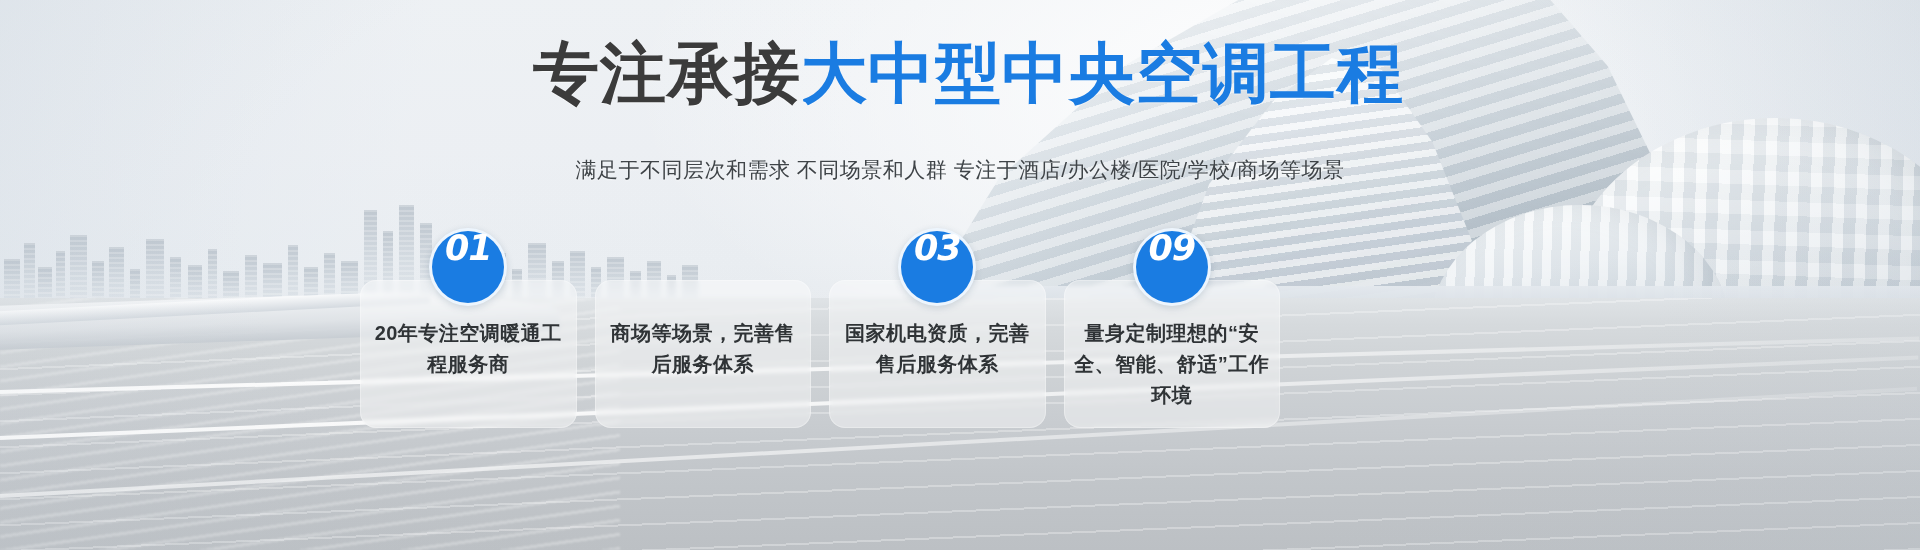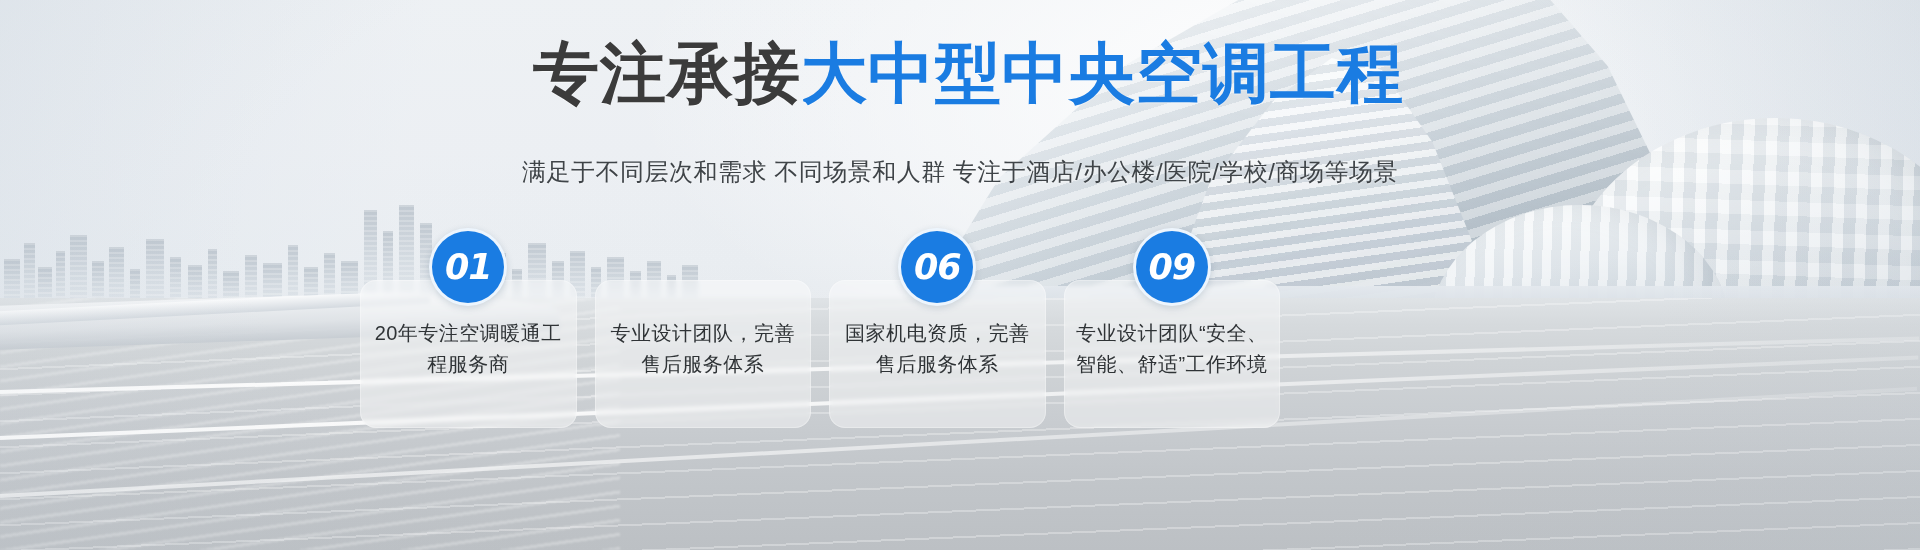--- a/index.html
+++ b/index.html
@@ -177,21 +177,21 @@
   }
   .headline .blue {
     color: #1a7ce2;
     text-shadow: 0 1px 0 rgba(255,255,255,0.45);
   }
 
   .subheadline {
     position: absolute;
     left: 0; right: 0; top: 156px;
     text-align: center;
-    font-size: 24px;
+    font-size: 21px;
     line-height: 1.3;
     color: #3f4448;
     letter-spacing: 0.5px;
     white-space: nowrap;
     text-shadow: 0 1px 2px rgba(255,255,255,0.55);
   }
 
   
   .cards {
     position: absolute;
@@ -214,41 +214,41 @@
     position: absolute;
     left: 50%;
     top: -52px;
     transform: translateX(-50%);
     width: 78px; height: 78px;
     border-radius: 50%;
     background: #1a7ce2;
     border: 3px solid rgba(255,255,255,0.92);
     box-shadow: 0 2px 7px rgba(40,70,100,0.18);
     display: flex;
-    align-items: center;
     justify-content: center;
   }
   .badge-num {
     color: #ffffff;
     font-size: 35px;
     font-weight: 700;
     font-style: italic;
     letter-spacing: -1px;
     line-height: 1;
     font-family: "DejaVu Sans", "Liberation Sans", sans-serif;
   }
   .card-text {
     position: absolute;
     left: 8px; right: 8px;
     top: 38px;
     text-align: center;
     font-size: 20px;
     line-height: 1.55;
     color: #2f3336;
     letter-spacing: 0.5px;
+    font-weight: bold;
   }
 </style>
 </head>
 <body>
 
 <div class="banner">
 
   <div class="bg-sky"></div>
   <div class="bg-sky-haze"></div>
 
@@ -317,31 +317,31 @@
   <div class="cards">
 
     <div class="card">
       <div class="badge">
         <span class="badge-num">01</span>
       </div>
       <div class="card-text">20年专注空调暖通工程服务商</div>
     </div>
 
     <div class="card">
-      <div class="card-text">专业设计团队，完善售后服务体系</div>
+      <div class="card-text">商场等场景，完善售后服务体系</div>
     </div>
 
     <div class="card">
       <div class="badge">
-        <span class="badge-num">06</span>
+        <span class="badge-num">03</span>
       </div>
       <div class="card-text">国家机电资质，完善售后服务体系</div>
     </div>
 
     <div class="card">
       <div class="badge">
         <span class="badge-num">09</span>
       </div>
-      <div class="card-text">专业设计团队“安全、智能、舒适”工作环境</div>
+      <div class="card-text">量身定制理想的“安全、智能、舒适”工作环境</div>
     </div>
 
   </div>
 </div>
 
 </body></html>

